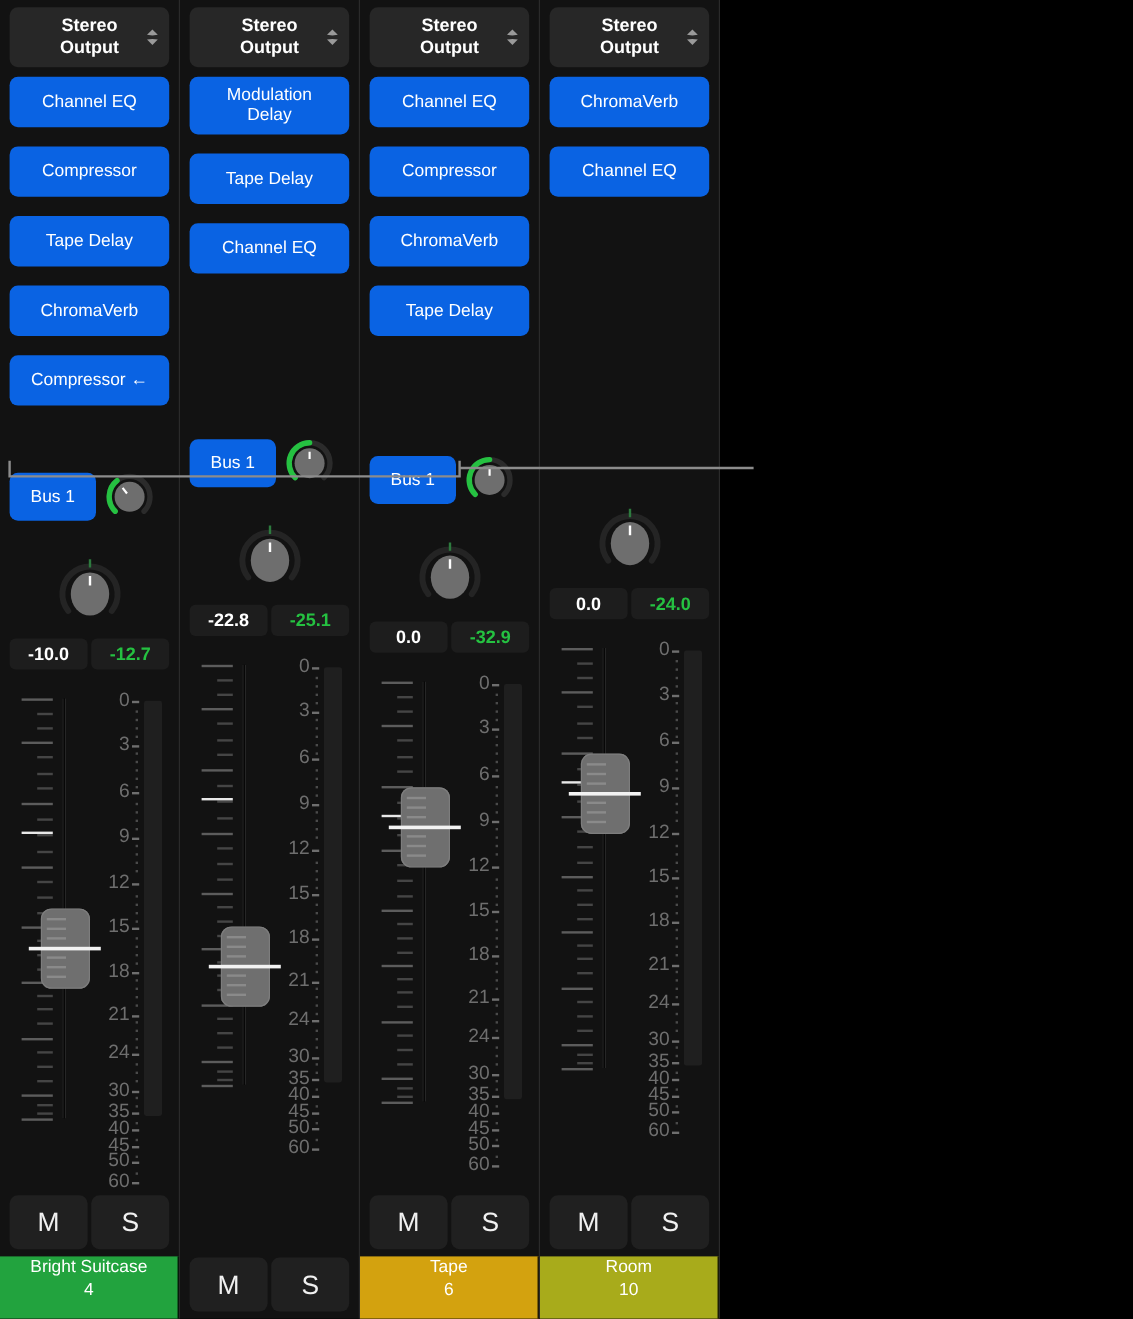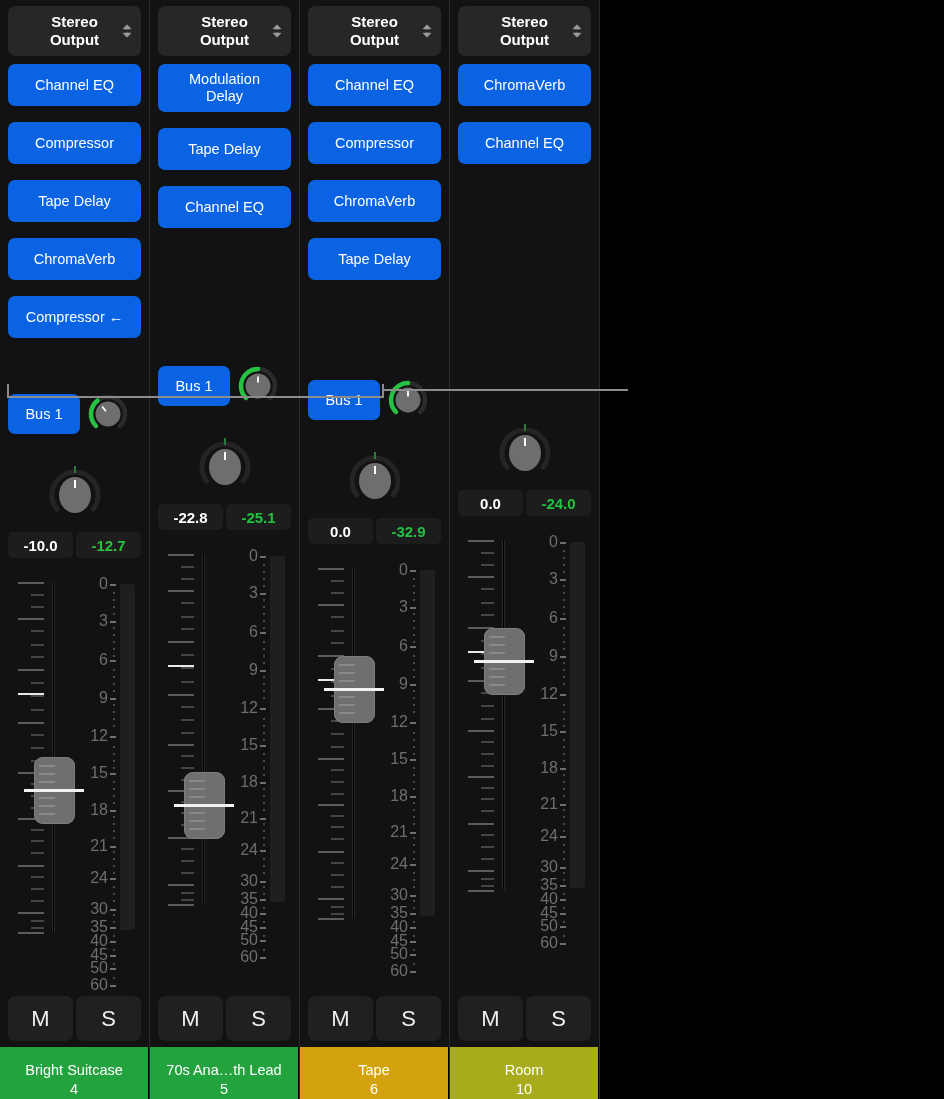--- a/index.html
+++ b/index.html
@@ -230,21 +230,21 @@
     align-items: center;
     justify-content: center;
   }
 
   
   .tname {
     height: 52px;
     display: flex;
     flex-direction: column;
     align-items: center;
-    justify-content: flex-end;
+    justify-content: flex-start;
     color: #ffffff;
     font-size: 14.5px;
     line-height: 19px;
     border-right: 1px solid #000;
   }
   .tname .num { font-size: 14.5px; }
 </style>
 </head>
 <body>
 
@@ -568,24 +568,20 @@
           <div class="scale-dot" style="top: 375px;"></div>
           <div class="scale-dot" style="top: 389px;"></div>
           <div class="scale-dot" style="top: 403px;"></div>
         </div>
         <div class="meter"></div>
       </div>
       <div class="ms">
         <div class="ms-btn">M</div>
         <div class="ms-btn">S</div>
       </div>
-      <div class="tname" style="background: rgb(34, 163, 62);">
-        <div>70s Ana…th Lead</div>
-        <div class="num">5</div>
-      </div>
     </div>
     <div class="strip">
       <div class="out-sel">
         <div class="out-txt">Stereo
 Output</div>
         <div class="stepper"><svg viewBox="0 0 12 16" width="12" height="16">
             <path d="M6 1.5 L10.5 6 L6 6.6 L1.5 6 Z" fill="#9a9a9a"></path>
             <path d="M6 14.5 L1.5 10 L6 9.4 L10.5 10 Z" fill="#9a9a9a"></path>
           </svg></div>
       </div>

